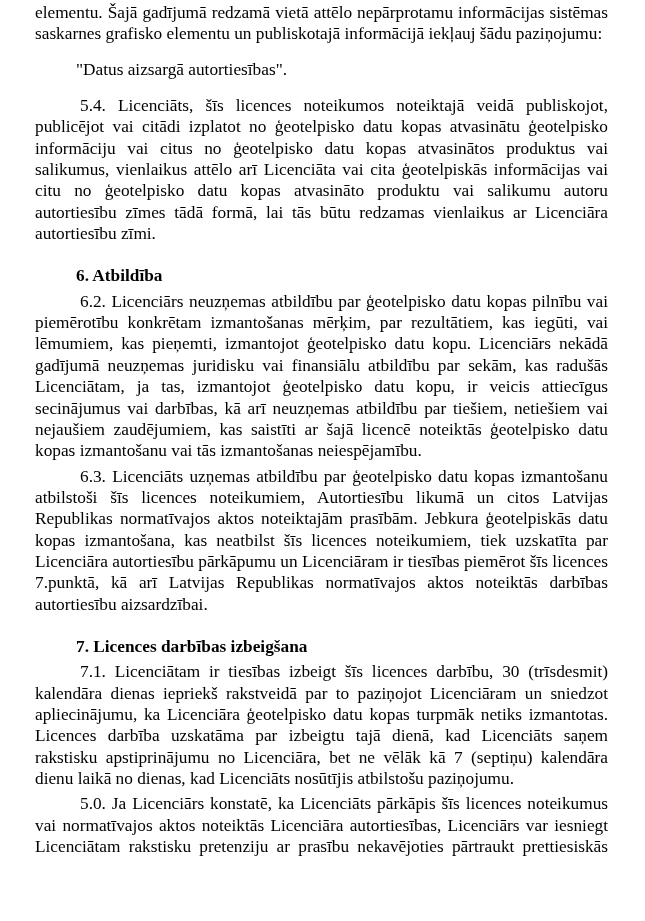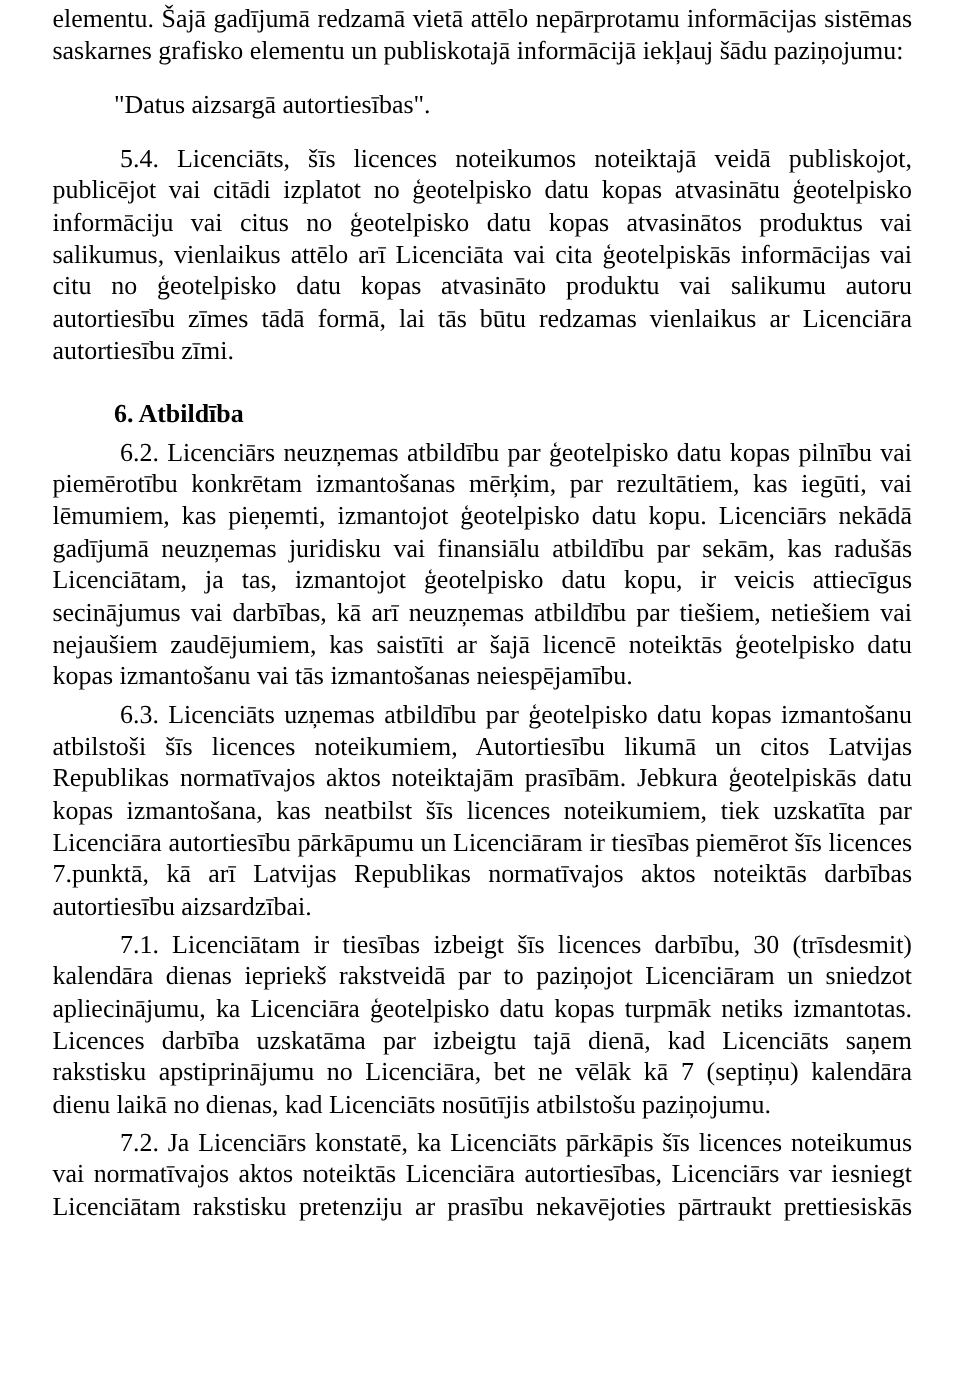--- a/index.html
+++ b/index.html
@@ -22,15 +22,16 @@
 </head>
 <body>
 
 <div class="page">
   <p class="gap-first">elementu. Šajā gadījumā redzamā vietā attēlo nepārprotamu informācijas sistēmas saskarnes grafisko elementu un publiskotajā informācijā iekļauj šādu paziņojumu:</p>
   <p class="quote">"Datus aizsargā autortiesības".</p>
   <p class="indent">5.4. Licenciāts, šīs licences noteikumos noteiktajā veidā publiskojot, publicējot vai citādi izplatot no ģeotelpisko datu kopas atvasinātu ģeotelpisko informāciju vai citus no ģeotelpisko datu kopas atvasinātos produktus vai salikumus, vienlaikus attēlo arī Licenciāta vai cita ģeotelpiskās informācijas vai citu no ģeotelpisko datu kopas atvasināto produktu vai salikumu autoru autortiesību zīmes tādā formā, lai tās būtu redzamas vienlaikus ar Licenciāra autortiesību zīmi.</p>
   <p class="heading gap-sec">6. Atbildība</p>
   <p class="indent">6.2. Licenciārs neuzņemas atbildību par ģeotelpisko datu kopas pilnību vai piemērotību konkrētam izmantošanas mērķim, par rezultātiem, kas iegūti, vai lēmumiem, kas pieņemti, izmantojot ģeotelpisko datu kopu. Licenciārs nekādā gadījumā neuzņemas juridisku vai finansiālu atbildību par sekām, kas radušās Licenciātam, ja tas, izmantojot ģeotelpisko datu kopu, ir veicis attiecīgus secinājumus vai darbības, kā arī neuzņemas atbildību par tiešiem, netiešiem vai nejaušiem zaudējumiem, kas saistīti ar šajā licencē noteiktās ģeotelpisko datu kopas izmantošanu vai tās izmantošanas neiespējamību.</p>
   <p class="indent">6.3. Licenciāts uzņemas atbildību par ģeotelpisko datu kopas izmantošanu atbilstoši šīs licences noteikumiem, Autortiesību likumā un citos Latvijas Republikas normatīvajos aktos noteiktajām prasībām. Jebkura ģeotelpiskās datu kopas izmantošana, kas neatbilst šīs licences noteikumiem, tiek uzskatīta par Licenciāra autortiesību pārkāpumu un Licenciāram ir tiesības piemērot šīs licences 7.punktā, kā arī Latvijas Republikas normatīvajos aktos noteiktās darbības autortiesību aizsardzībai.</p>
+  <p class="heading gap-sec">7. Licences darbības izbeigšana</p>
   <p class="indent">7.1. Licenciātam ir tiesības izbeigt šīs licences darbību, 30 (trīsdesmit) kalendāra dienas iepriekš rakstveidā par to paziņojot Licenciāram un sniedzot apliecinājumu, ka Licenciāra ģeotelpisko datu kopas turpmāk netiks izmantotas. Licences darbība uzskatāma par izbeigtu tajā dienā, kad Licenciāts saņem rakstisku apstiprinājumu no Licenciāra, bet ne vēlāk kā 7 (septiņu) kalendāra dienu laikā no dienas, kad Licenciāts nosūtījis atbilstošu paziņojumu.</p>
-  <p class="indent" style="text-align-last: justify;">7.2. Ja Licenciārs konstatē, ka Licenciāts pārkāpis šīs licences noteikumus vai normatīvajos aktos noteiktās Licenciāra autortiesības, Licenciārs var iesniegt Licenciātam rakstisku pretenziju ar prasību nekavējoties pārtraukt prettiesiskās</p>
+  <p class="indent" style="text-align-last: justify;">5.0. Ja Licenciārs konstatē, ka Licenciāts pārkāpis šīs licences noteikumus vai normatīvajos aktos noteiktās Licenciāra autortiesības, Licenciārs var iesniegt Licenciātam rakstisku pretenziju ar prasību nekavējoties pārtraukt prettiesiskās</p>
 </div>
 
 </body></html>

